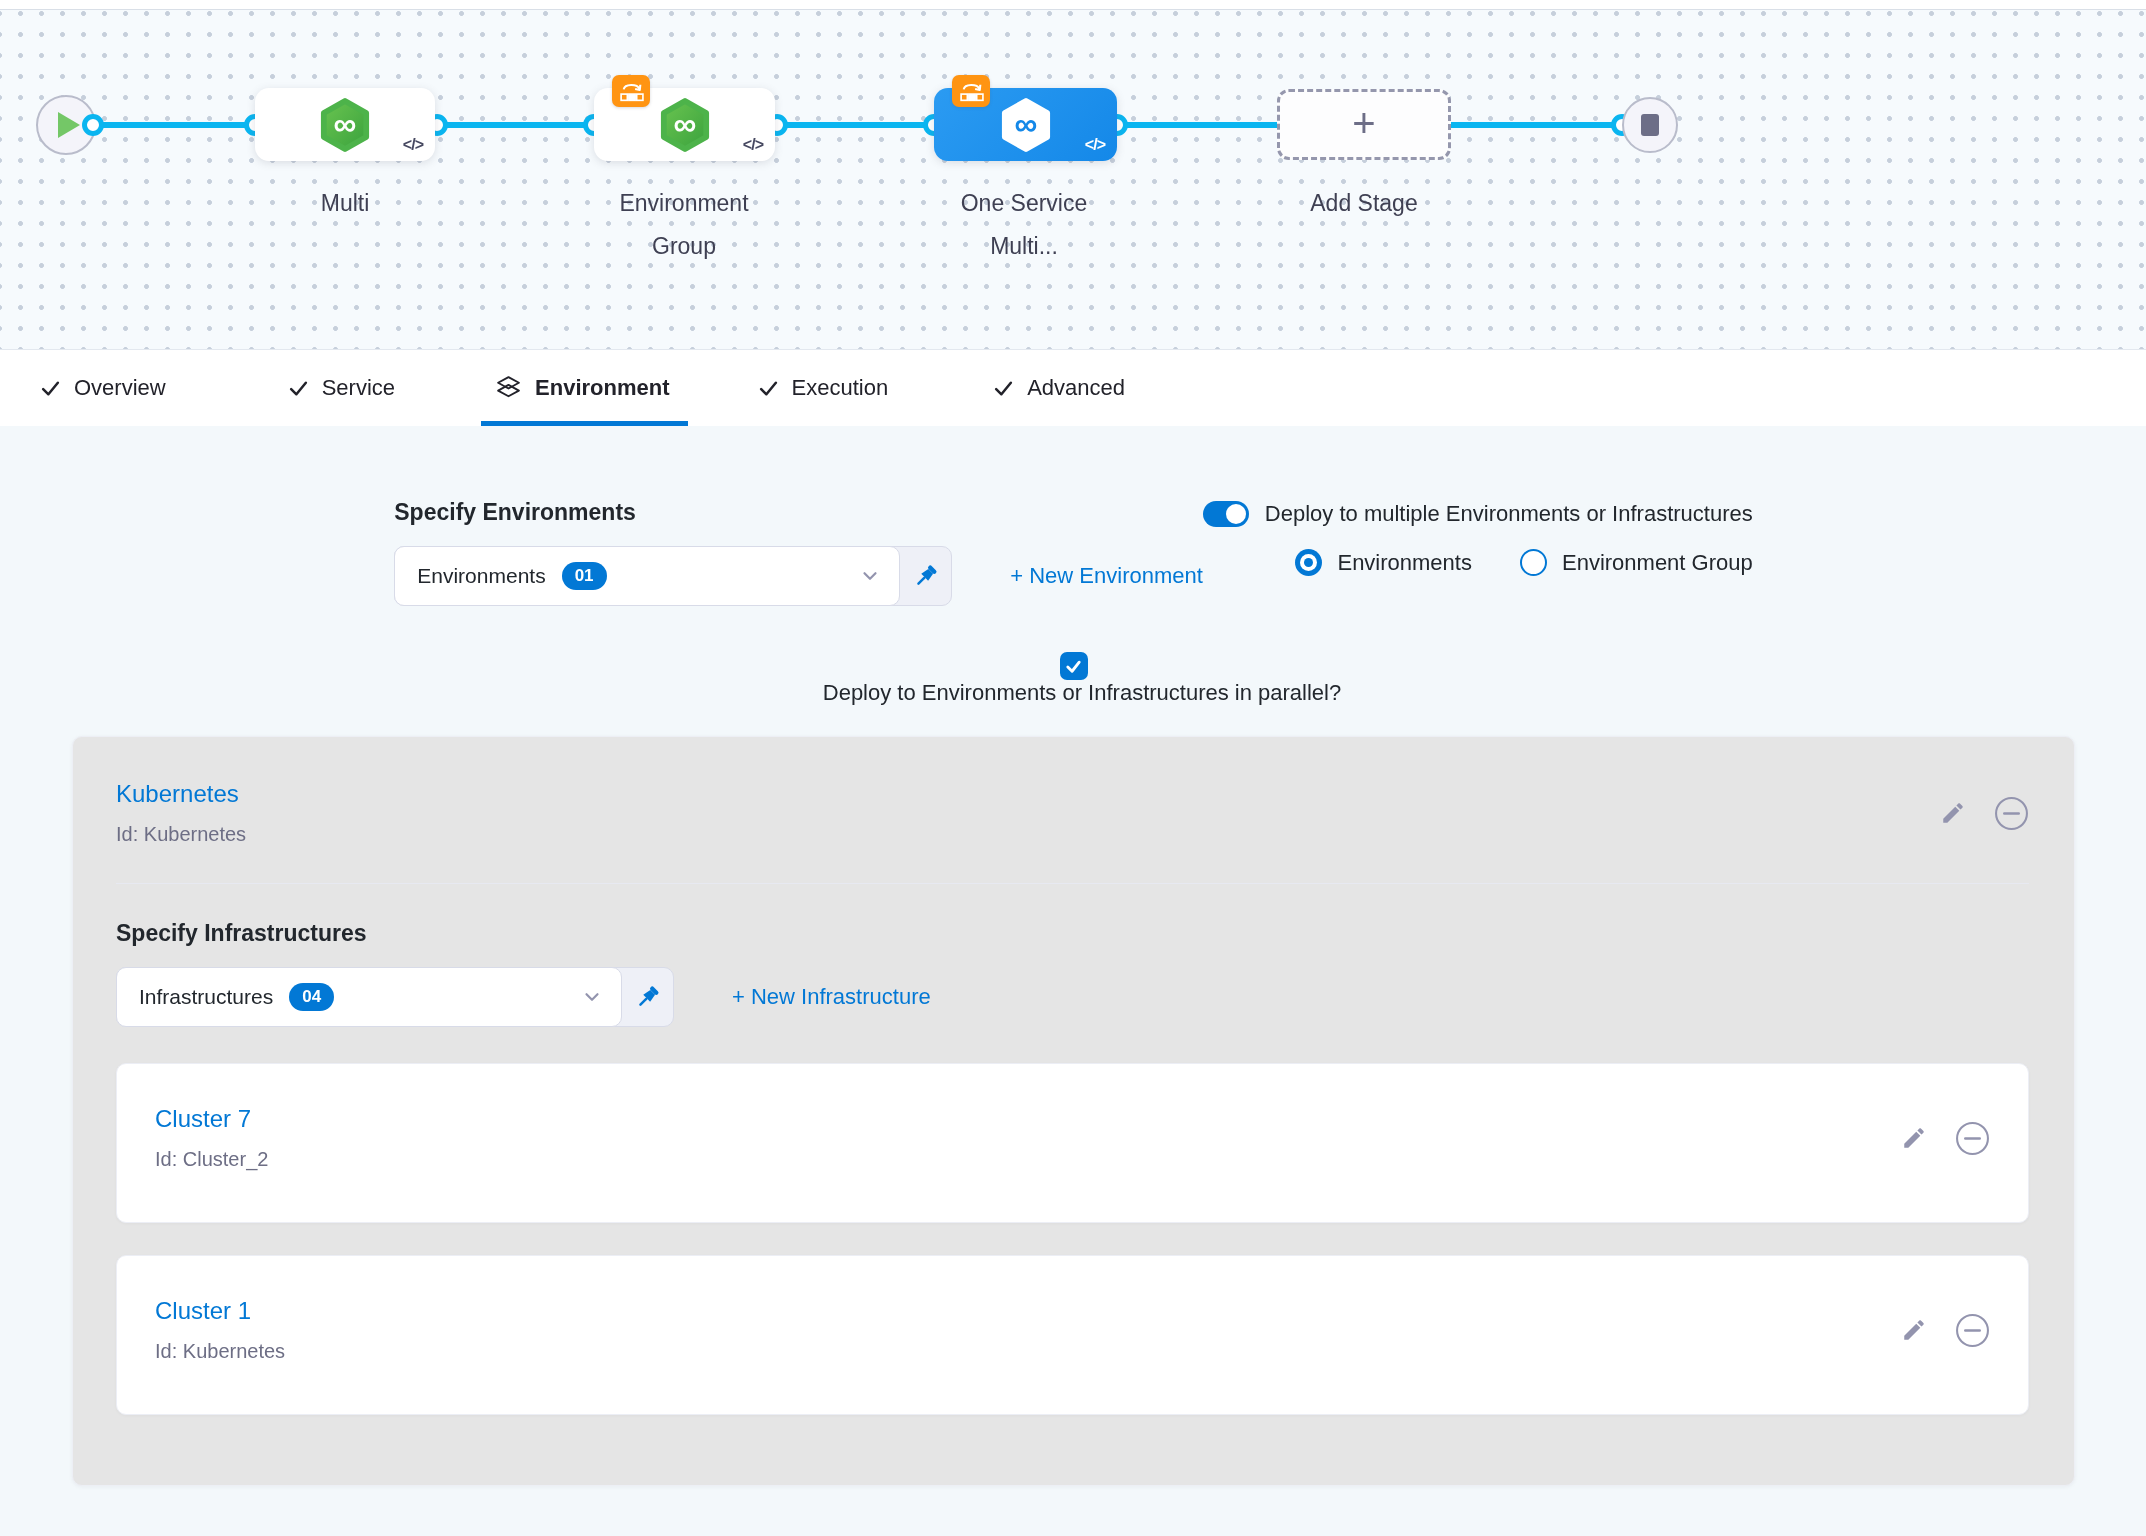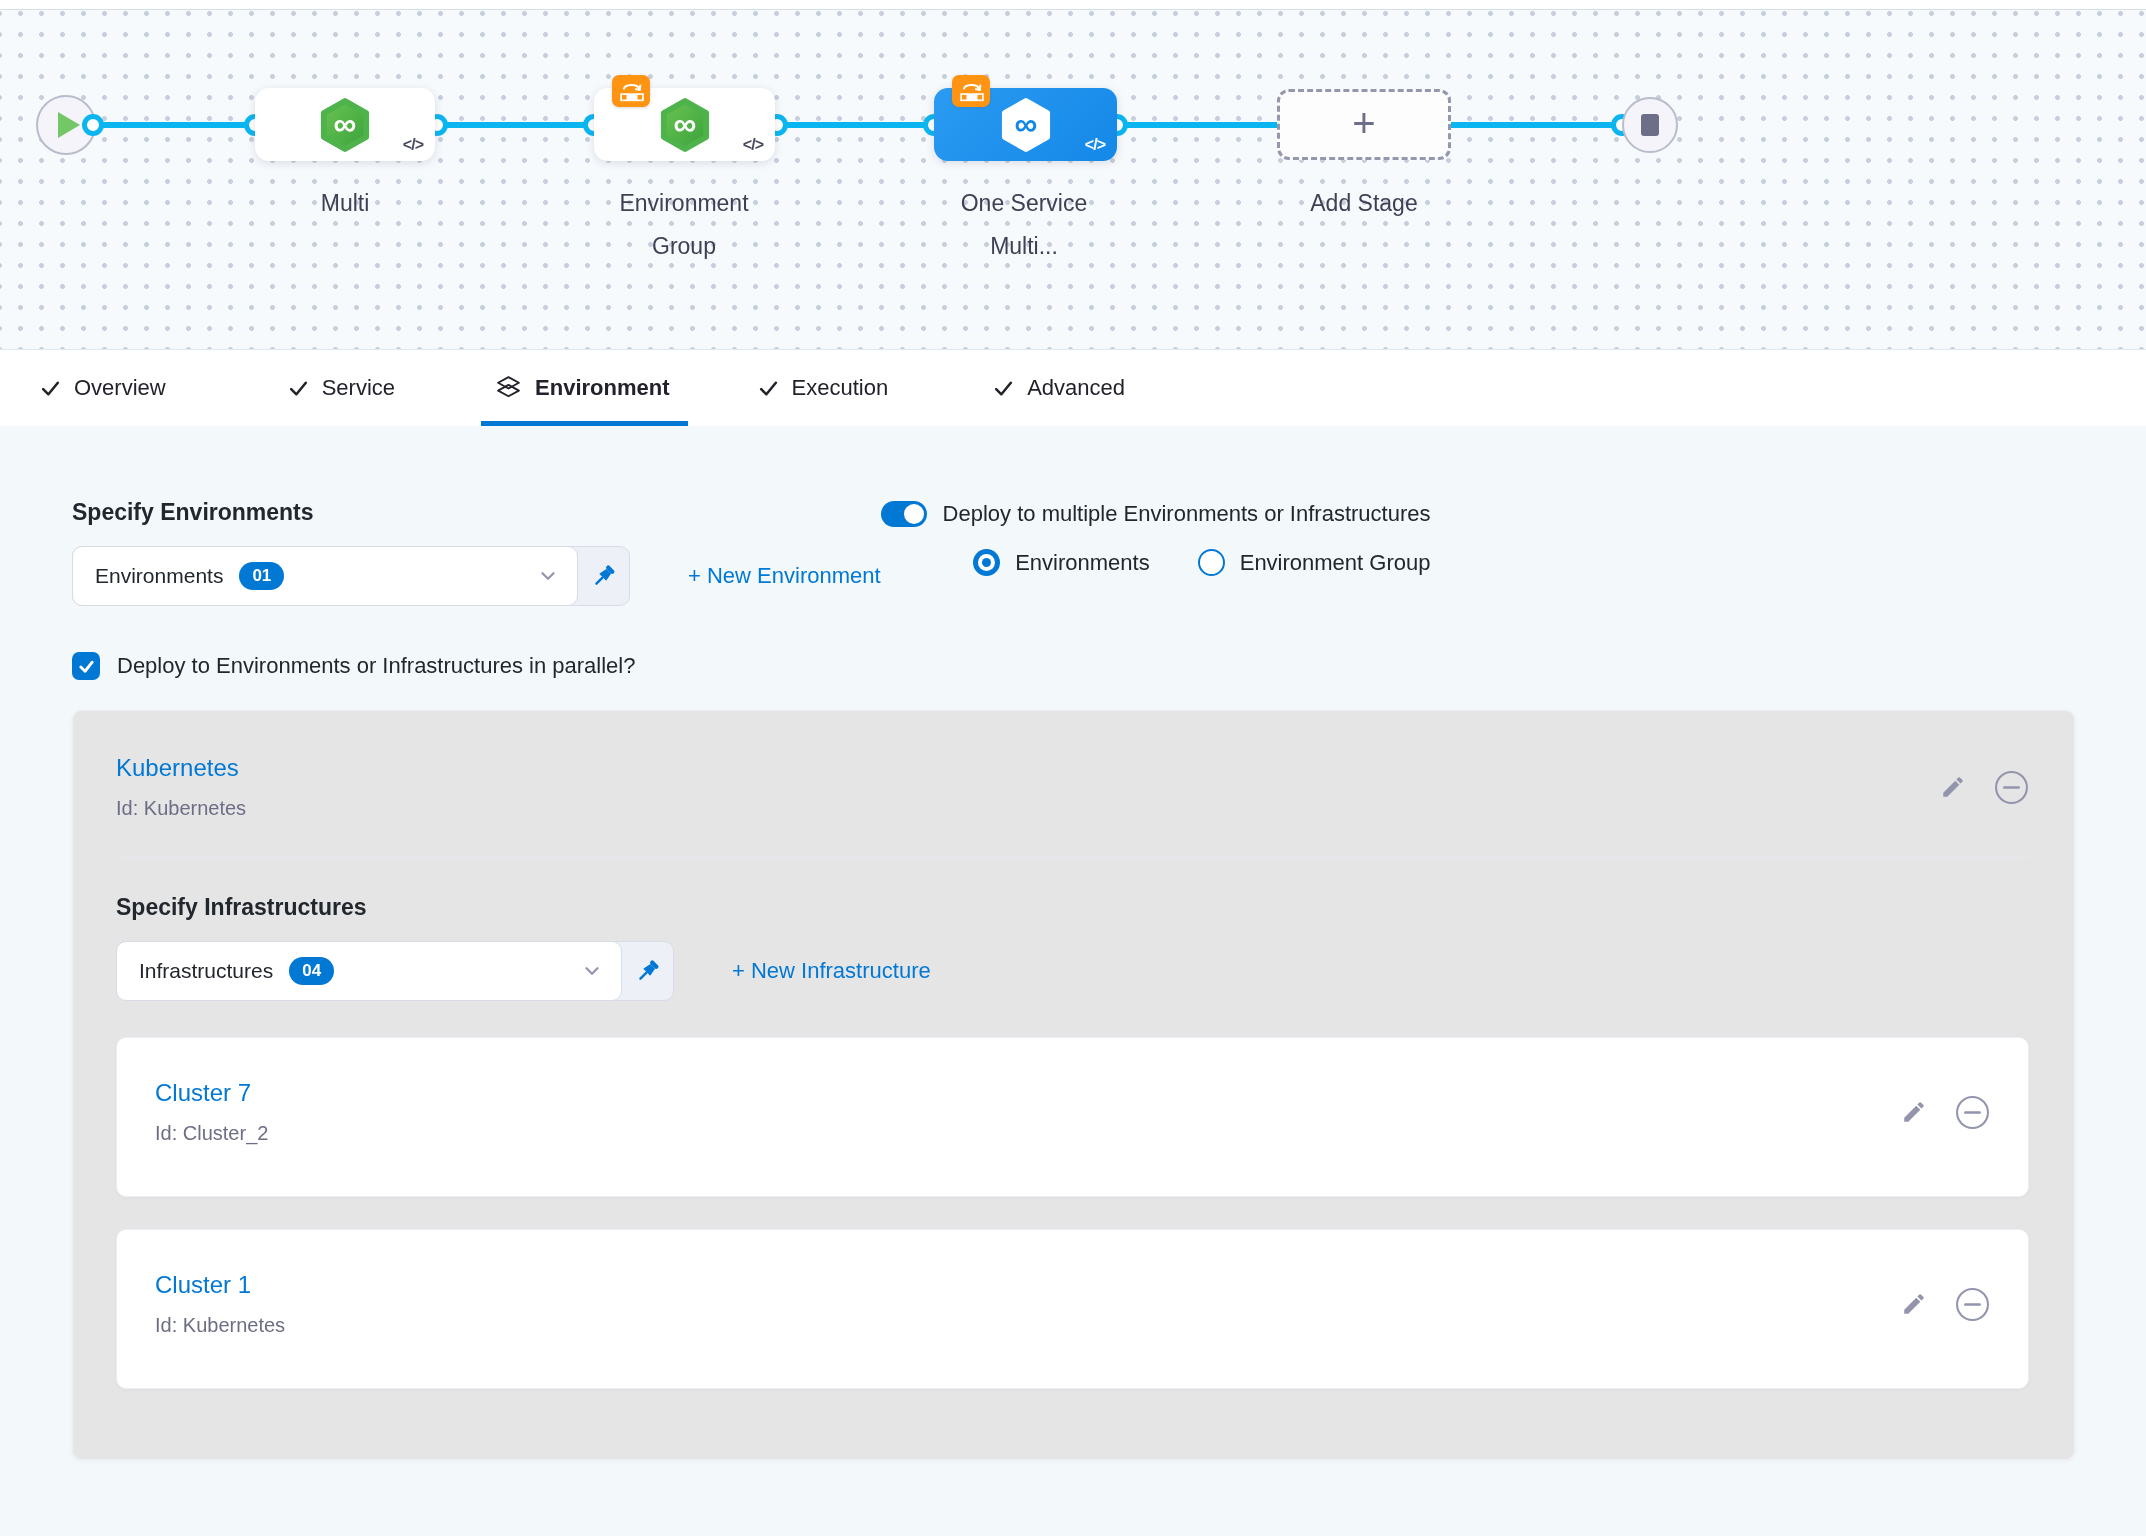--- a/index.html
+++ b/index.html
@@ -39,21 +39,21 @@
 
   
   .tabbar { height:77px; background:#ffffff; display:flex; align-items:stretch; padding-left:40px; border-top:1px solid #e3e8ef; }
   .tab { position:relative; display:flex; align-items:center; gap:13px; font-size:22px; color:#22222a; cursor:pointer; }
   .tab-m1 { margin-right:122px; } .tab-m2 { margin-right:100px; } .tab-m3 { margin-right:88px; } .tab-m4 { margin-right:105px; }
   .tab.active { font-weight:700; }
   .tab.active::after { content:""; position:absolute; left:-14px; right:-18px; bottom:0; height:5px; background:var(--primary,#0278d5); }
 
   
   .content { padding:73px 71px 0 72px; }
-  .row1 { display:flex; justify-content:flex-start; align-items:flex-start; }
+  .row1 { display:flex; justify-content:center; align-items:flex-start; }
   .section-heading { font-size:23px; font-weight:700; color:#22272d; }
   .select-row { margin-top:20px; display:flex; align-items:center; }
   .msi { width:558px; height:60px; background:#eef0f7; border:1px solid #d8dbe8; border-radius:10px; display:flex; }
   .msi-main { flex:1; background:#ffffff; border:1px solid #d8dbe8; border-radius:10px; margin:-1px 0 -1px -1px; display:flex; align-items:center; padding:0 18px 0 22px; cursor:pointer; }
   .msi-label { font-size:21px; font-weight:500; color:#22272d; }
   .badge-pill { margin-left:16px; background:var(--primary,#0278d5); color:#ffffff; font-size:17px; font-weight:700; padding:4px 13px; border-radius:15px; }
   .msi-chevron { margin-left:auto; display:flex; }
   .pin-btn { width:51px; display:flex; align-items:center; justify-content:center; cursor:pointer; }
   .new-link { margin-left:58px; font-size:22px; font-weight:500; color:var(--link,#0278d5); text-decoration:none; cursor:pointer; }
 
@@ -64,21 +64,21 @@
   .ctl-label { margin-left:16px; font-size:22px; color:#22272d; }
   .radios-row { margin-top:22px; display:flex; align-items:center; }
   .radio { position:relative; width:27px; height:27px; border-radius:50%; cursor:pointer; }
   .radio.sel { background:var(--primary,#0278d5); }
   .radio.sel::after { content:""; position:absolute; inset:5px; background:#fff; border-radius:50%; }
   .radio.sel::before { content:""; position:absolute; inset:9px; background:var(--primary,#0278d5); border-radius:50%; z-index:1; }
   .radio.unsel { background:#fff; border:2px solid var(--primary,#0278d5); }
   .radio-label { margin-left:15px; font-size:22px; color:#22272d; }
   .radio-gap { margin-left:48px; }
 
-  .checkbox-row { margin-top:46px; display:flex; align-items:center; }
+  .checkbox-row { margin-top:46px; display:flex; align-items:center;flex-direction:column; }
   .checkbox { width:28px; height:28px; border-radius:7px; background:var(--primary,#0278d5); display:flex; align-items:center; justify-content:center; cursor:pointer; }
 
   .env-card { margin-top:30px; background:#e5e5e5; border:1px solid #edeff5; border-radius:10px; padding:42px 45px 70px 43px; box-shadow:0 1px 4px rgba(40,41,61,0.05); }
   .card-header { display:flex; justify-content:space-between; align-items:center; }
   .entity-name { font-size:24px; line-height:30px; font-weight:500; color:var(--link,#0278d5); cursor:pointer; }
   .entity-id { margin-top:12px; font-size:20px; line-height:26px; color:#6d6e85; }
   .card-actions { display:flex; align-items:center; gap:28px; }
   .icon-btn { background:none; border:none; padding:0; display:flex; cursor:pointer; }
   .divider { height:1px; background:#e7e9f1; margin:36px 0; }
   .cluster-card { margin-top:36px; background:#ffffff; border:1px solid #eceef5; border-radius:10px; padding:40px 38px 50px 38px; display:flex; justify-content:space-between; align-items:center; box-shadow:0 1px 3px rgba(40,41,61,0.04); }

